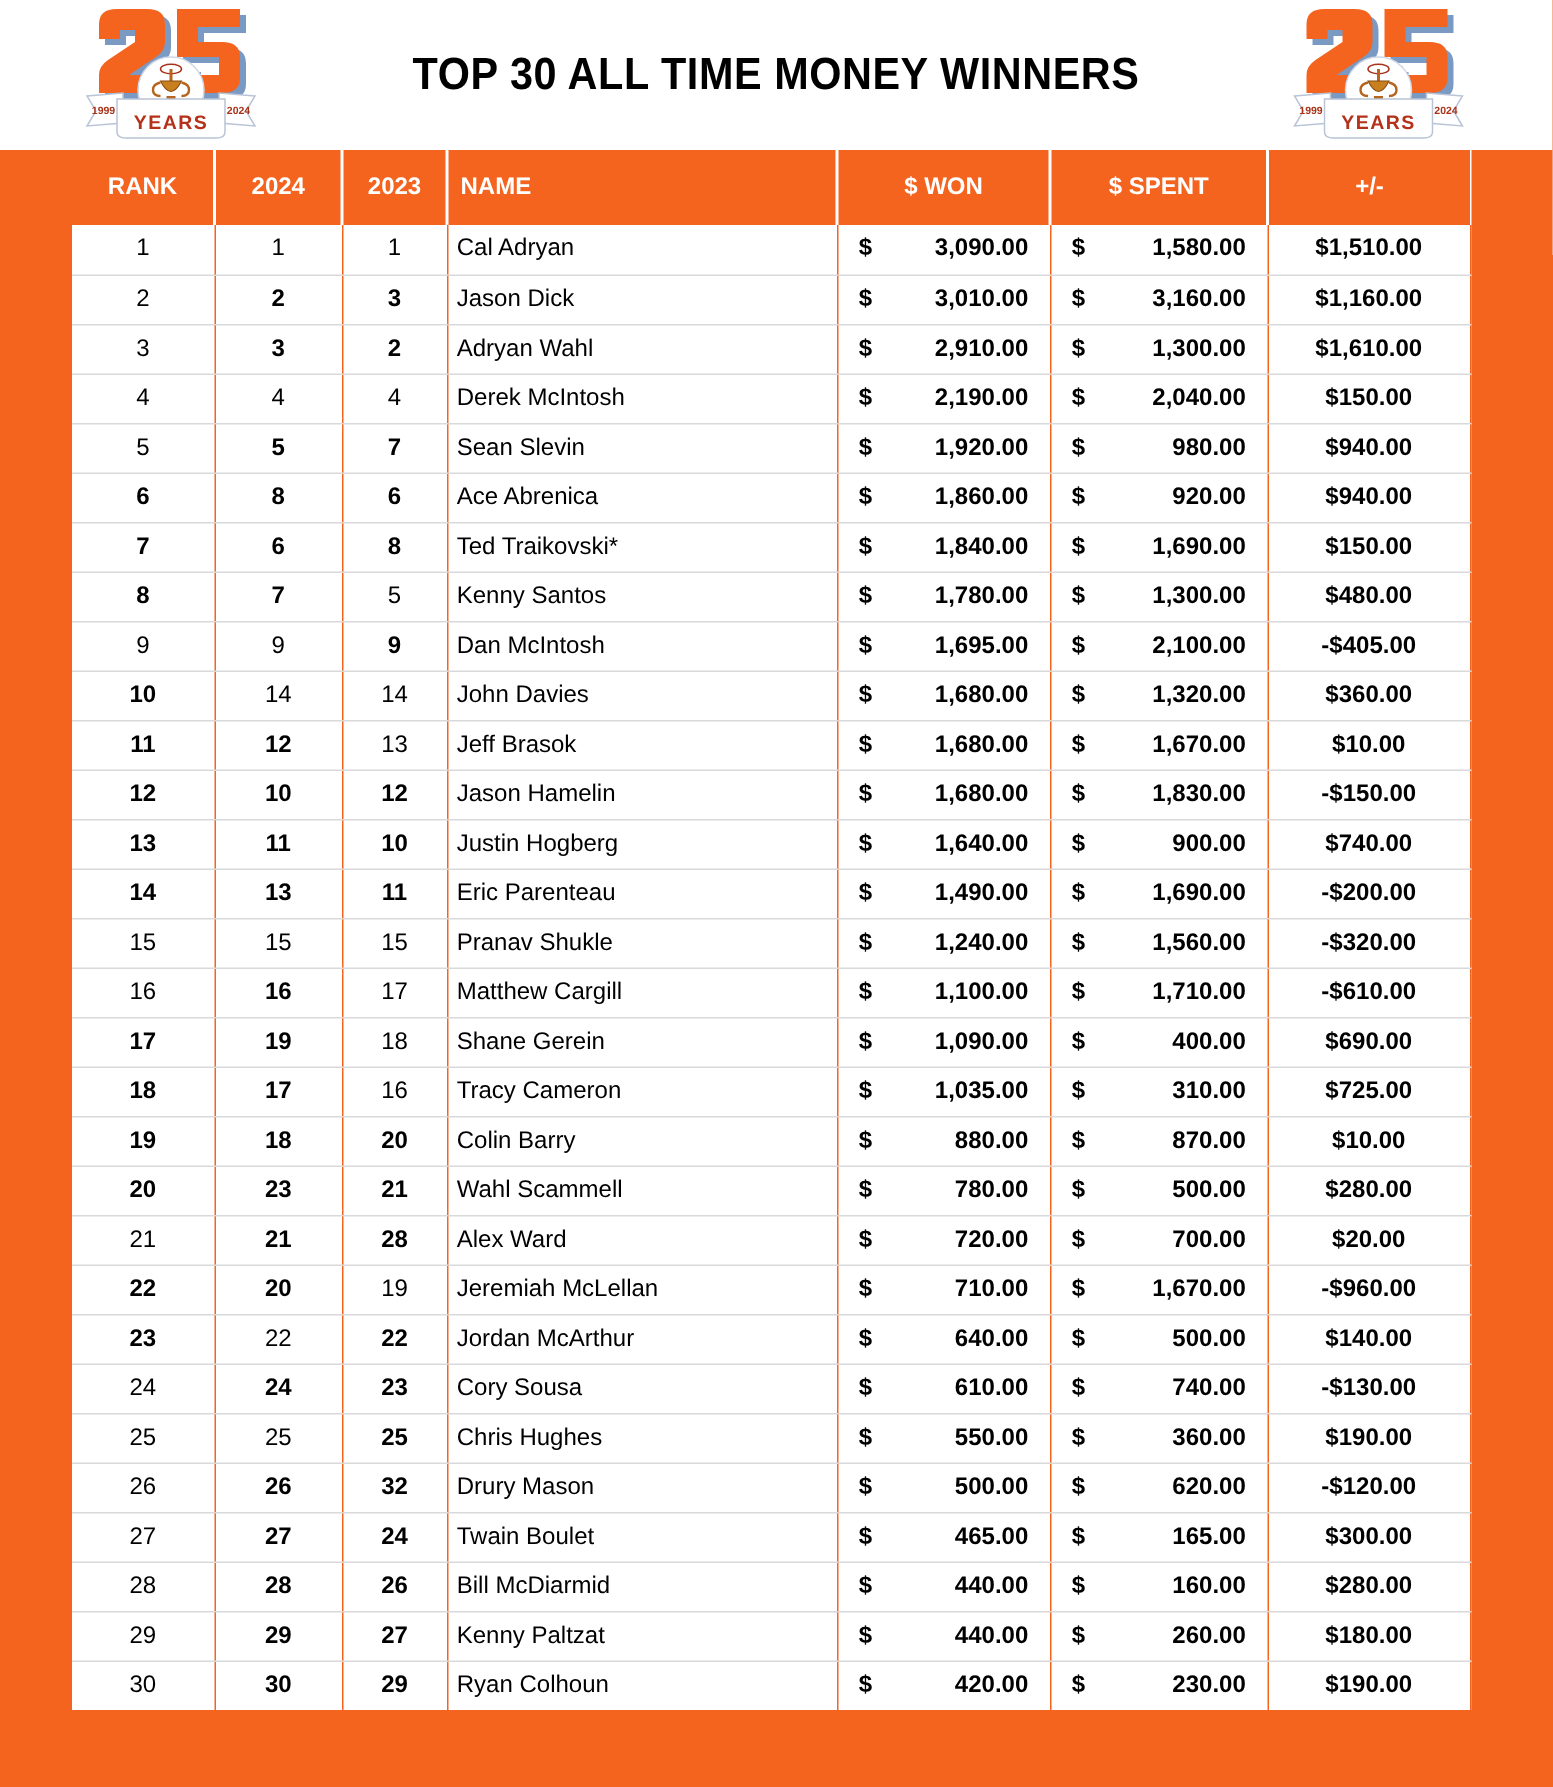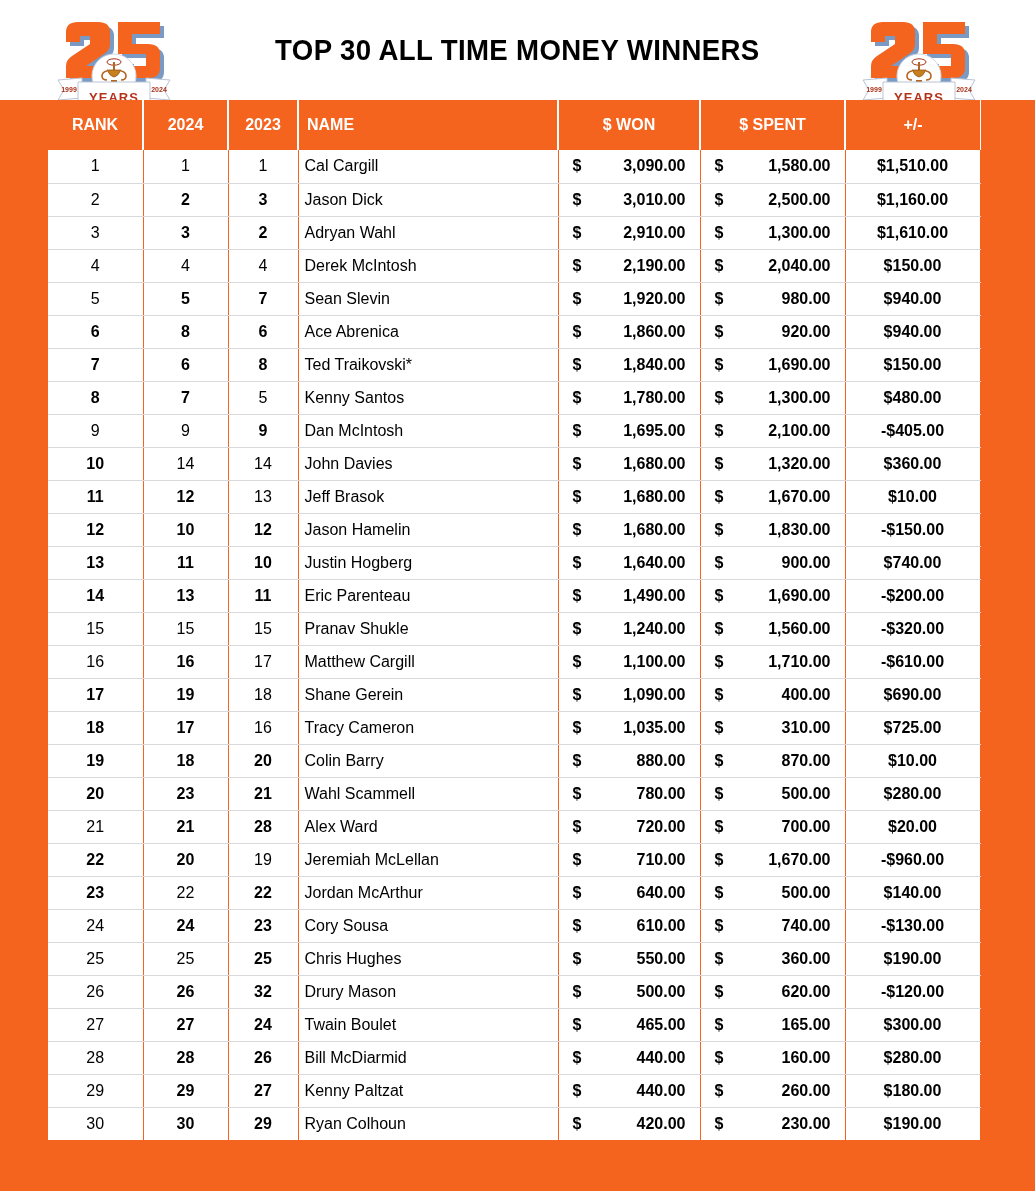--- a/index.html
+++ b/index.html
@@ -19,21 +19,21 @@
   }
   .banner-title{
     font-size:30px;font-weight:bold;color:#000;
     letter-spacing:.4px;
     transform:scaleX(.92);
     white-space:nowrap;
     font-family:"Liberation Sans","DejaVu Sans",sans-serif;
   }
 
   
-  .logo{position:absolute;top:18px;width:124px;height:96px;}
+  .logo{position:absolute;top:2px;width:124px;height:96px;}
   .logo.left{left:52px;}
   .logo.right{left:857px;}
 
   
   .table-wrap{
     position:absolute;left:48px;top:100px;width:932px;
   }
   table.grid{
     border-collapse:collapse;
     width:932px;
@@ -173,21 +173,21 @@
           <th class="h-won">$ WON</th>
           <th class="h-spent">$ SPENT</th>
           <th class="h-pm">+/-</th>
         </tr>
       </thead>
       <tbody id="tbody">
           <tr>
             <td class="c-rank">1</td>
             <td class="c-y24">1</td>
             <td class="c-y23">1</td>
-            <td class="c-name">Cal Cargill</td>
+            <td class="c-name">Cal Adryan</td>
             <td class="c-money">
               <div class="money">
                 <span class="sym">$</span>
                 <span class="amt">3,090.00</span>
               </div>
             </td>
             <td class="c-money">
               <div class="money">
                 <span class="sym">$</span>
                 <span class="amt">1,580.00</span>
@@ -202,21 +202,21 @@
             <td class="c-name">Jason Dick</td>
             <td class="c-money">
               <div class="money">
                 <span class="sym">$</span>
                 <span class="amt">3,010.00</span>
               </div>
             </td>
             <td class="c-money">
               <div class="money">
                 <span class="sym">$</span>
-                <span class="amt">2,500.00</span>
+                <span class="amt">3,160.00</span>
               </div>
             </td>
             <td class="c-pm">$1,160.00</td>
           </tr>
           <tr>
             <td class="c-rank">3</td>
             <td class="c-y24 red bold">3</td>
             <td class="c-y23 bold">2</td>
             <td class="c-name">Adryan Wahl</td>
             <td class="c-money">

